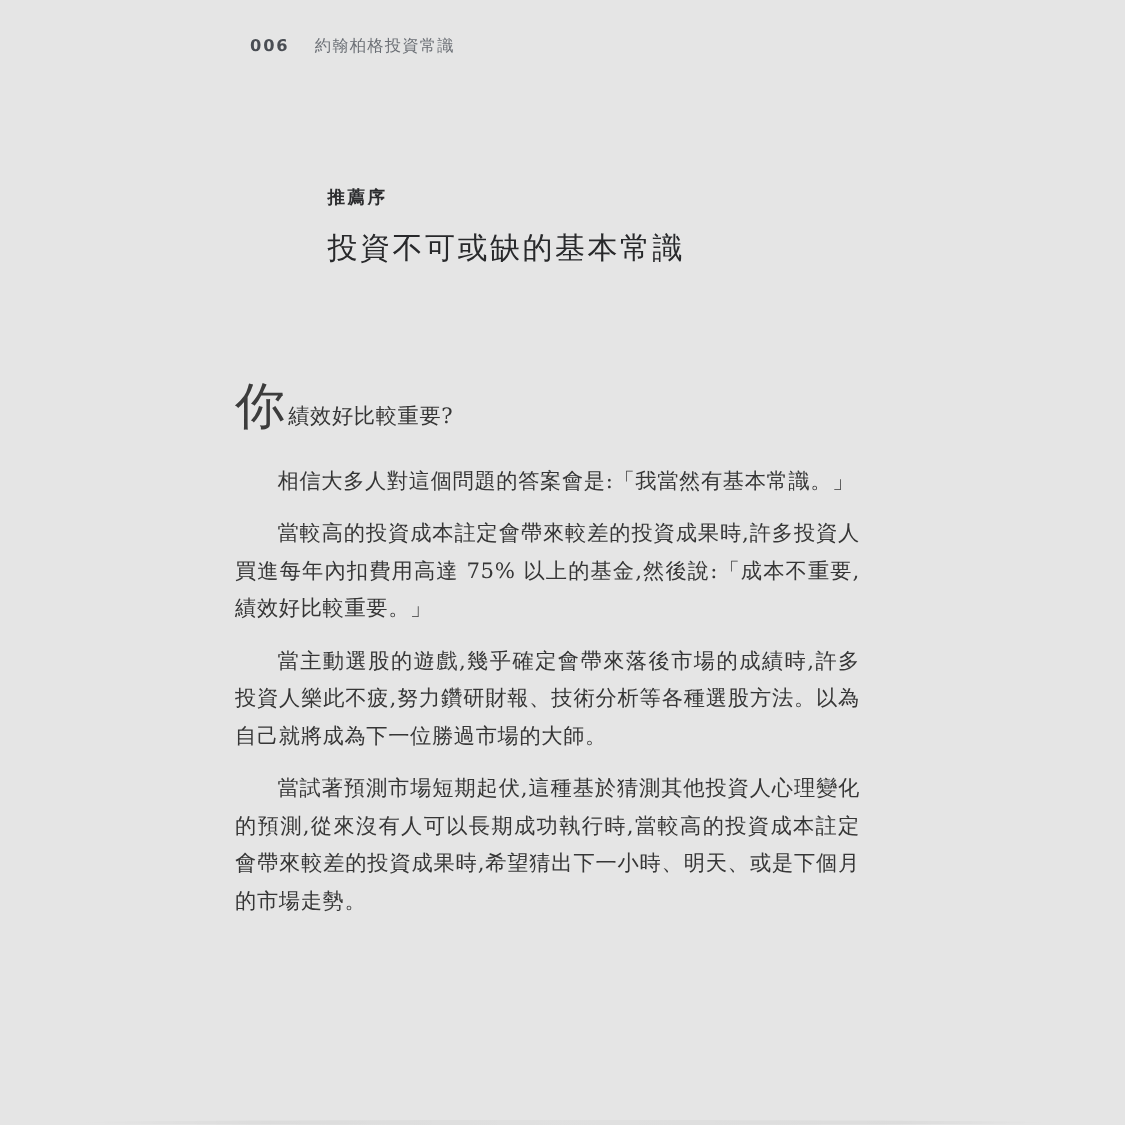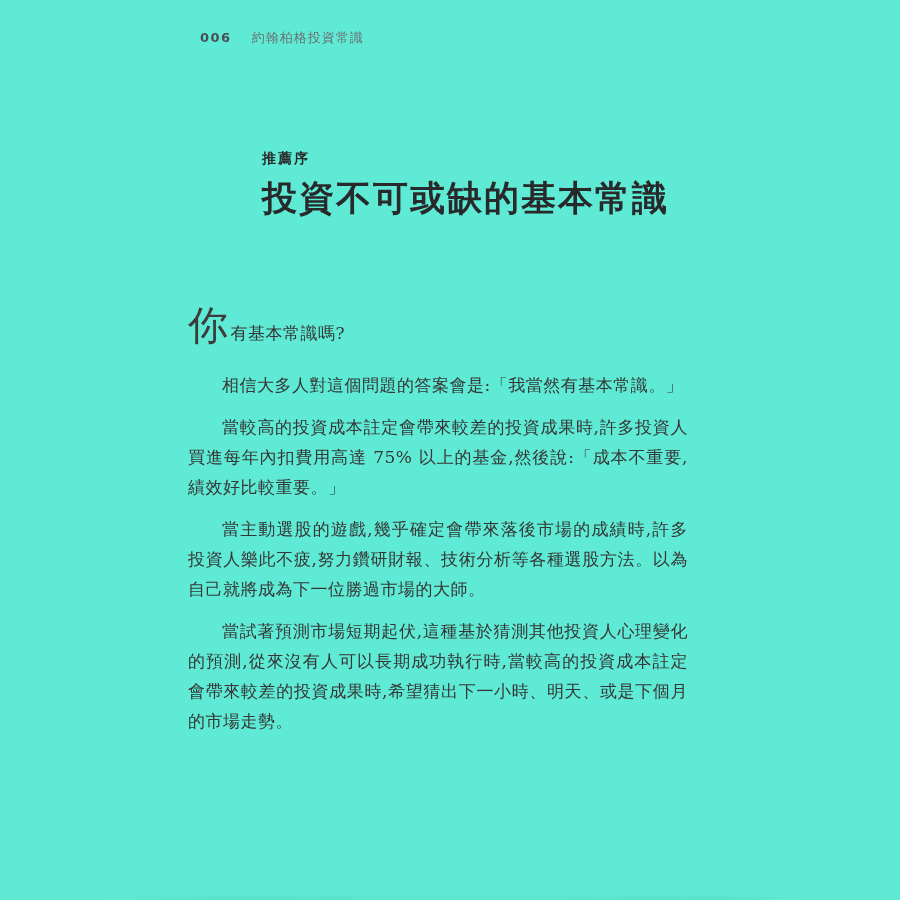--- a/index.html
+++ b/index.html
@@ -4,21 +4,21 @@
 <style>
   html, body {
     margin: 0;
     padding: 0;
     background: #ffffff;
   }
   .page {
     position: relative;
     width: 900px;
     height: 900px;
-    background: #5eead4;
+    background: #e5e5e5;
     overflow: hidden;
     font-family: "DejaVu Serif", "Liberation Serif", serif;
   }
   
   .running-header {
     position: absolute;
     left: 200px;
     top: 30px;
     font-family: "DejaVu Sans", "Liberation Sans", sans-serif;
     font-size: 13px;
@@ -47,22 +47,22 @@
     font-family: "DejaVu Sans", "Liberation Sans", sans-serif;
     font-size: 14px;
     font-weight: bold;
     line-height: 24px;
     letter-spacing: 2px;
     color: #2b2c2e;
   }
   .main-title {
     margin: 8px 0 0 0;
     font-family: "DejaVu Serif", "Liberation Serif", serif;
-    font-size: 35px;
-    font-weight: 700;
+    font-size: 24px;
+    font-weight: 400;
     line-height: 40px;
     letter-spacing: 2px;
     color: #28292b;
   }
   
   .body-text {
     position: absolute;
     left: 188px;
     top: 302px;
     width: 500px;
@@ -108,21 +108,21 @@
     <span class="pagenum">006</span>
     <span class="booktitle">約翰柏格投資常識</span>
   </div>
 
   <div class="title-block">
     <div class="section-label">推薦序</div>
     <h1 class="main-title">投資不可或缺的基本常識</h1>
   </div>
 
   <div class="body-text">
-    <p class="opening"><span class="drop-cap">你</span><span>有基本常識嗎?</span></p>
+    <p class="opening"><span class="drop-cap">你</span><span>績效好比較重要?</span></p>
 
     <p>相信大多人對這個問題的答案會是:「我當然有基本常識。」</p>
 
 
 
     <p>當較高的投資成本註定會帶來較差的投資成果時,許多投資人買進每年內扣費用高達 75% 以上的基金,然後說:「成本不重要,績效好比較重要。」</p>
 
     <p>當主動選股的遊戲,幾乎確定會帶來落後市場的成績時,許多投資人樂此不疲,努力鑽研財報、技術分析等各種選股方法。以為自己就將成為下一位勝過市場的大師。</p>
 
     <p>當試著預測市場短期起伏,這種基於猜測其他投資人心理變化的預測,從來沒有人可以長期成功執行時,當較高的投資成本註定會帶來較差的投資成果時,希望猜出下一小時、明天、或是下個月的市場走勢。</p>

